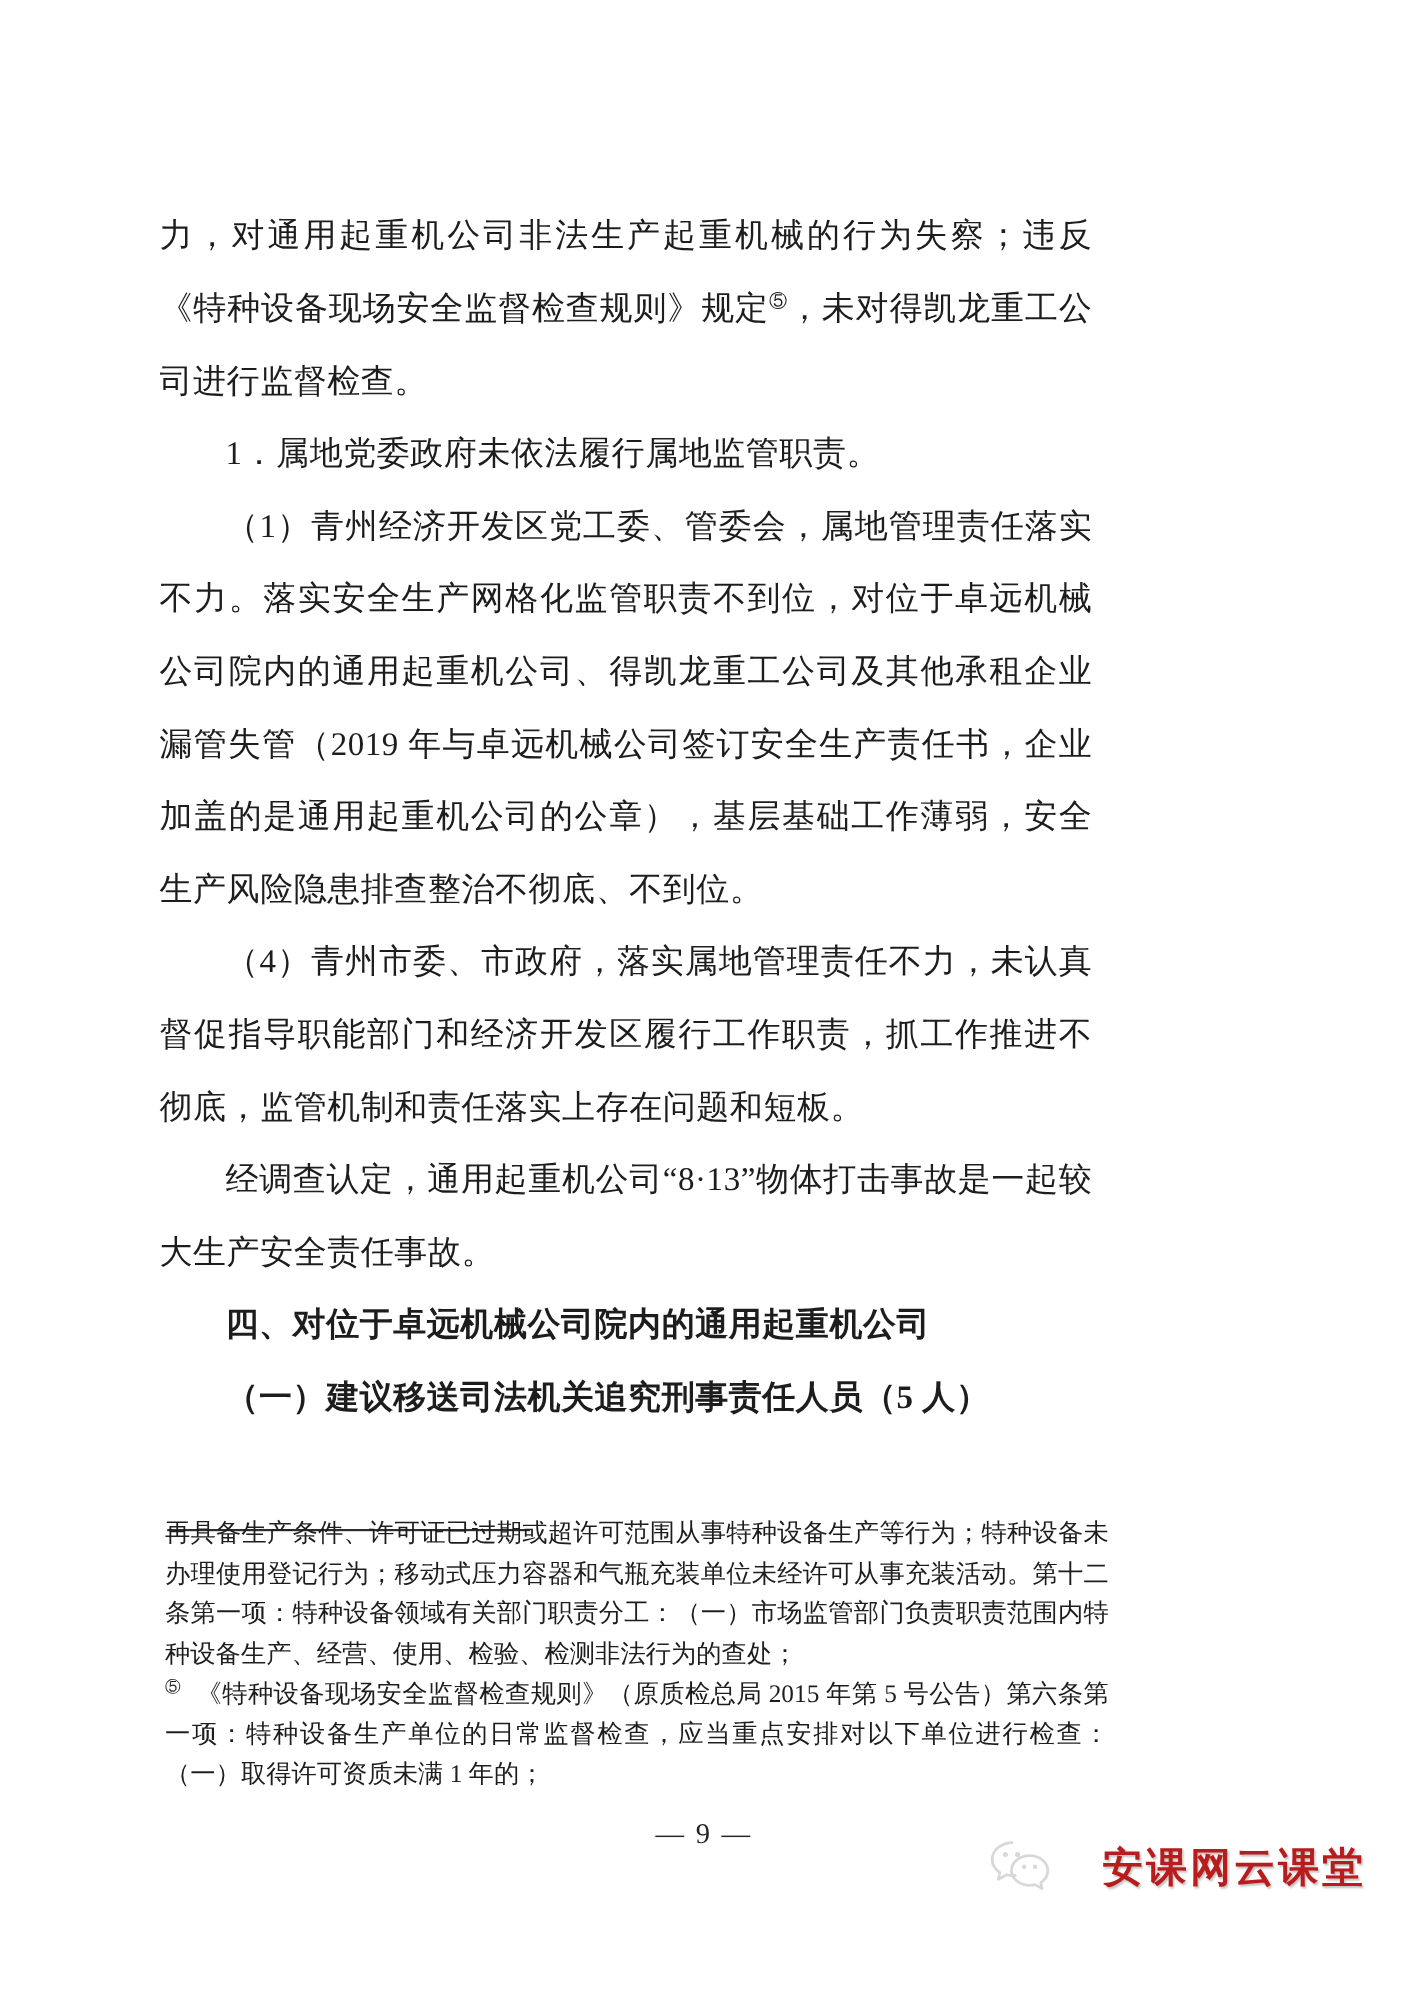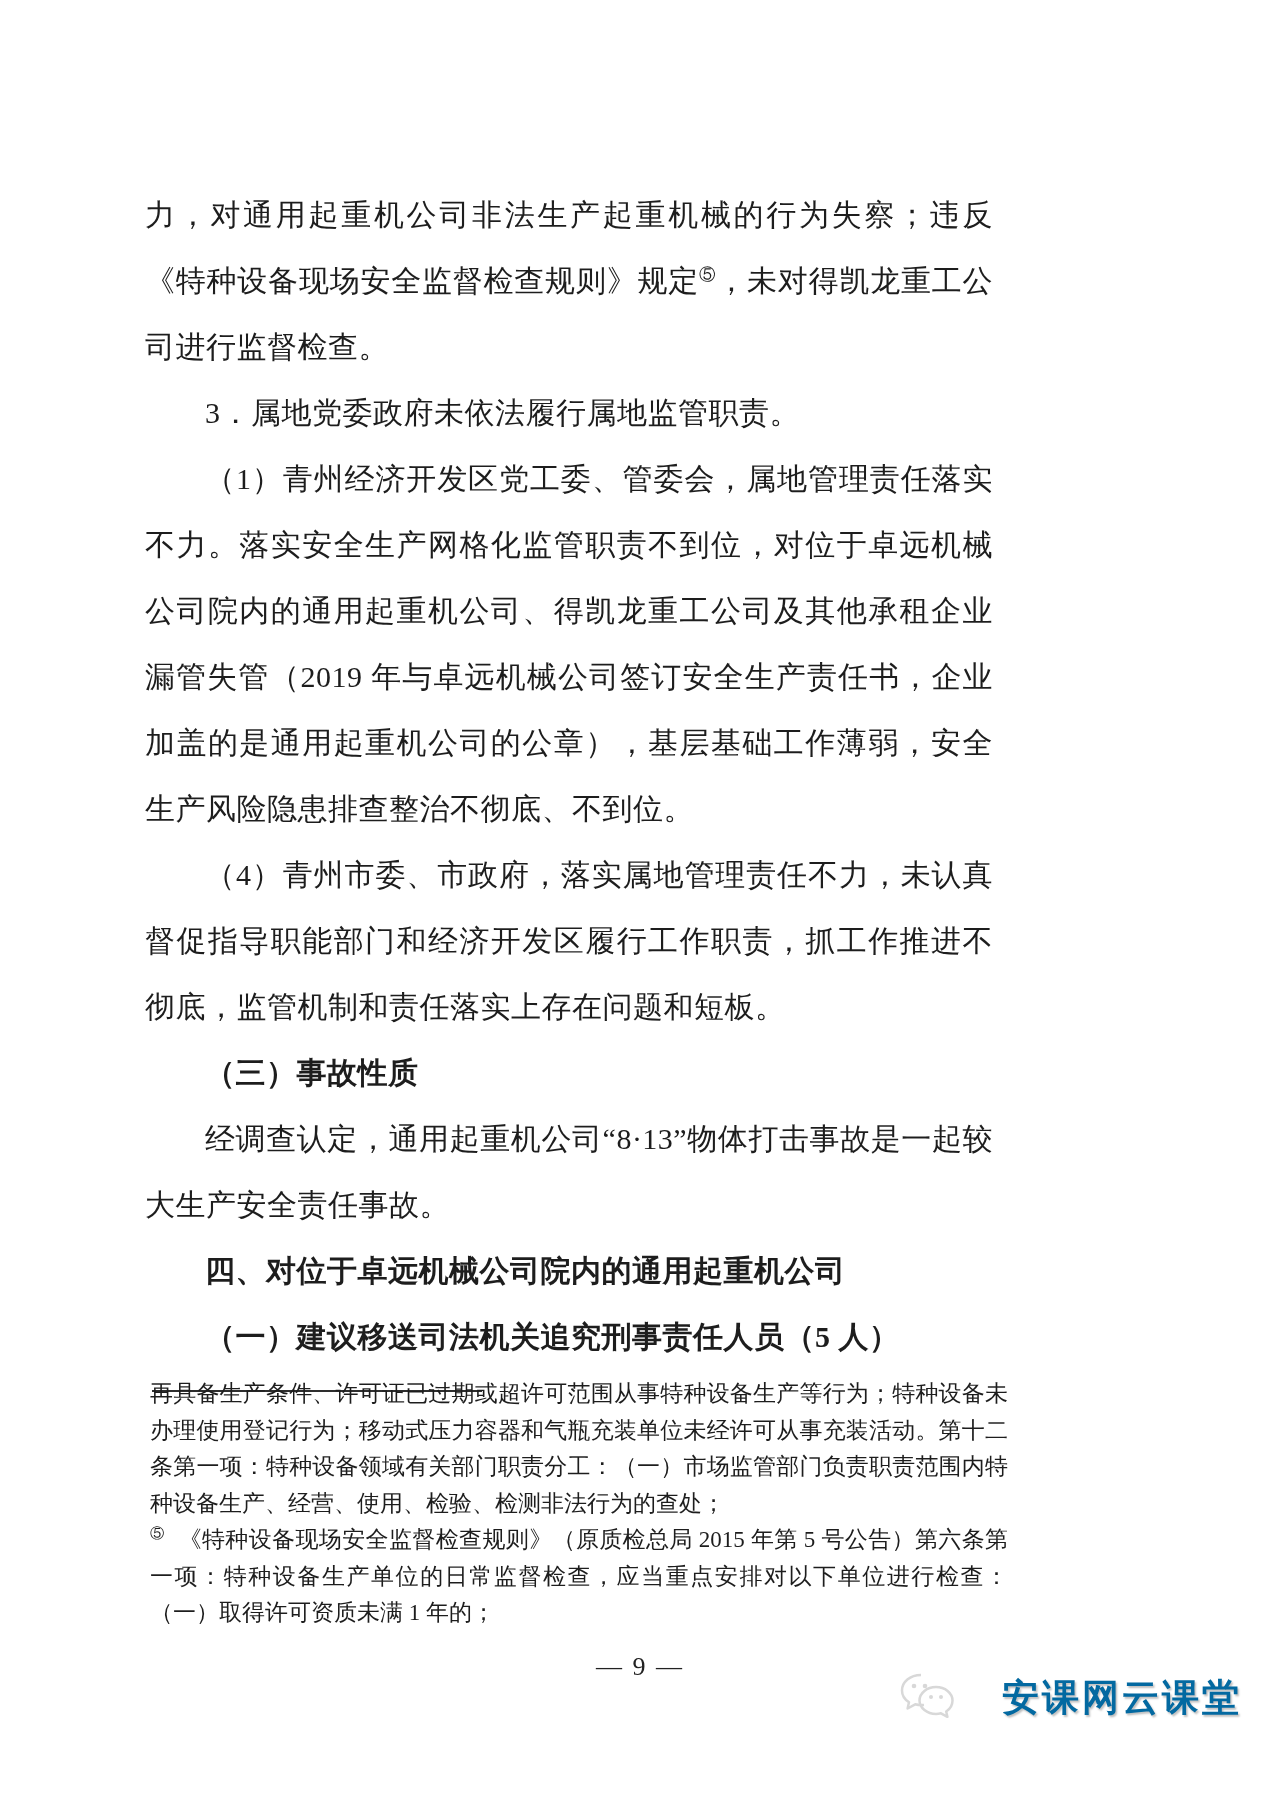--- a/index.html
+++ b/index.html
@@ -81,36 +81,35 @@
     align-items: center;
     gap: 10px;
     user-select: none;
   }
   .wm-logo { display: inline-block; line-height: 0; }
   .wm-text {
     font-family: Liberation Mono, monospace;
     font-size: 37px;
     font-weight: bold;
     letter-spacing: 3px;
-    color: #0369a1;
+    color: #b91c1c;
     text-shadow: 1.5px 1.5px 2px #bfbfbf, -0.5px -0.5px 0px #ffffff;
     margin-left: 32px;
   }
 </style>
 </head>
 <body>
 
 <div class="page">
 
   <div class="content">
     <p class="body"><span>力，对通用起重机公司非法生产起重机械的行为失察；违反《特种设备现场安全监督检查规则》规定</span><sup>⑤</sup><span>，未对得凯龙重工公司进行监督检查。</span></p>
-    <p class="body indent">3．属地党委政府未依法履行属地监管职责。</p>
+    <p class="body indent">1．属地党委政府未依法履行属地监管职责。</p>
     <p class="body indent">（1）青州经济开发区党工委、管委会，属地管理责任落实不力。落实安全生产网格化监管职责不到位，对位于卓远机械公司院内的通用起重机公司、得凯龙重工公司及其他承租企业漏管失管（2019 年与卓远机械公司签订安全生产责任书，企业加盖的是通用起重机公司的公章），基层基础工作薄弱，安全生产风险隐患排查整治不彻底、不到位。</p>
     <p class="body indent">（4）青州市委、市政府，落实属地管理责任不力，未认真督促指导职能部门和经济开发区履行工作职责，抓工作推进不彻底，监管机制和责任落实上存在问题和短板。</p>
-    <p class="body indent heading">（三）事故性质</p>
     <p class="body indent">经调查认定，通用起重机公司“8·13”物体打击事故是一起较大生产安全责任事故。</p>
     <p class="body indent heading">四、对位于卓远机械公司院内的通用起重机公司</p>
     <p class="body indent heading">（一）建议移送司法机关追究刑事责任人员（5 人）</p>
   </div>
 
   <div class="footnote-sep"></div>
 
   <div class="footnotes">
     <p class="fn"><span>再具备生产条件、许可证已过期或超许可范围从事特种设备生产等行为；特种设备未办理使用登记行为；移动式压力容器和气瓶充装单位未经许可从事充装活动。第十二条第一项：特种设备领域有关部门职责分工：（一）市场监管部门负责职责范围内特种设备生产、经营、使用、检验、检测非法行为的查处；</span></p>
     <p class="fn"><sup>⑤</sup><span>《特种设备现场安全监督检查规则》（原质检总局 2015 年第 5 号公告）第六条第一项：特种设备生产单位的日常监督检查，应当重点安排对以下单位进行检查：（一）取得许可资质未满 1 年的；</span></p>

